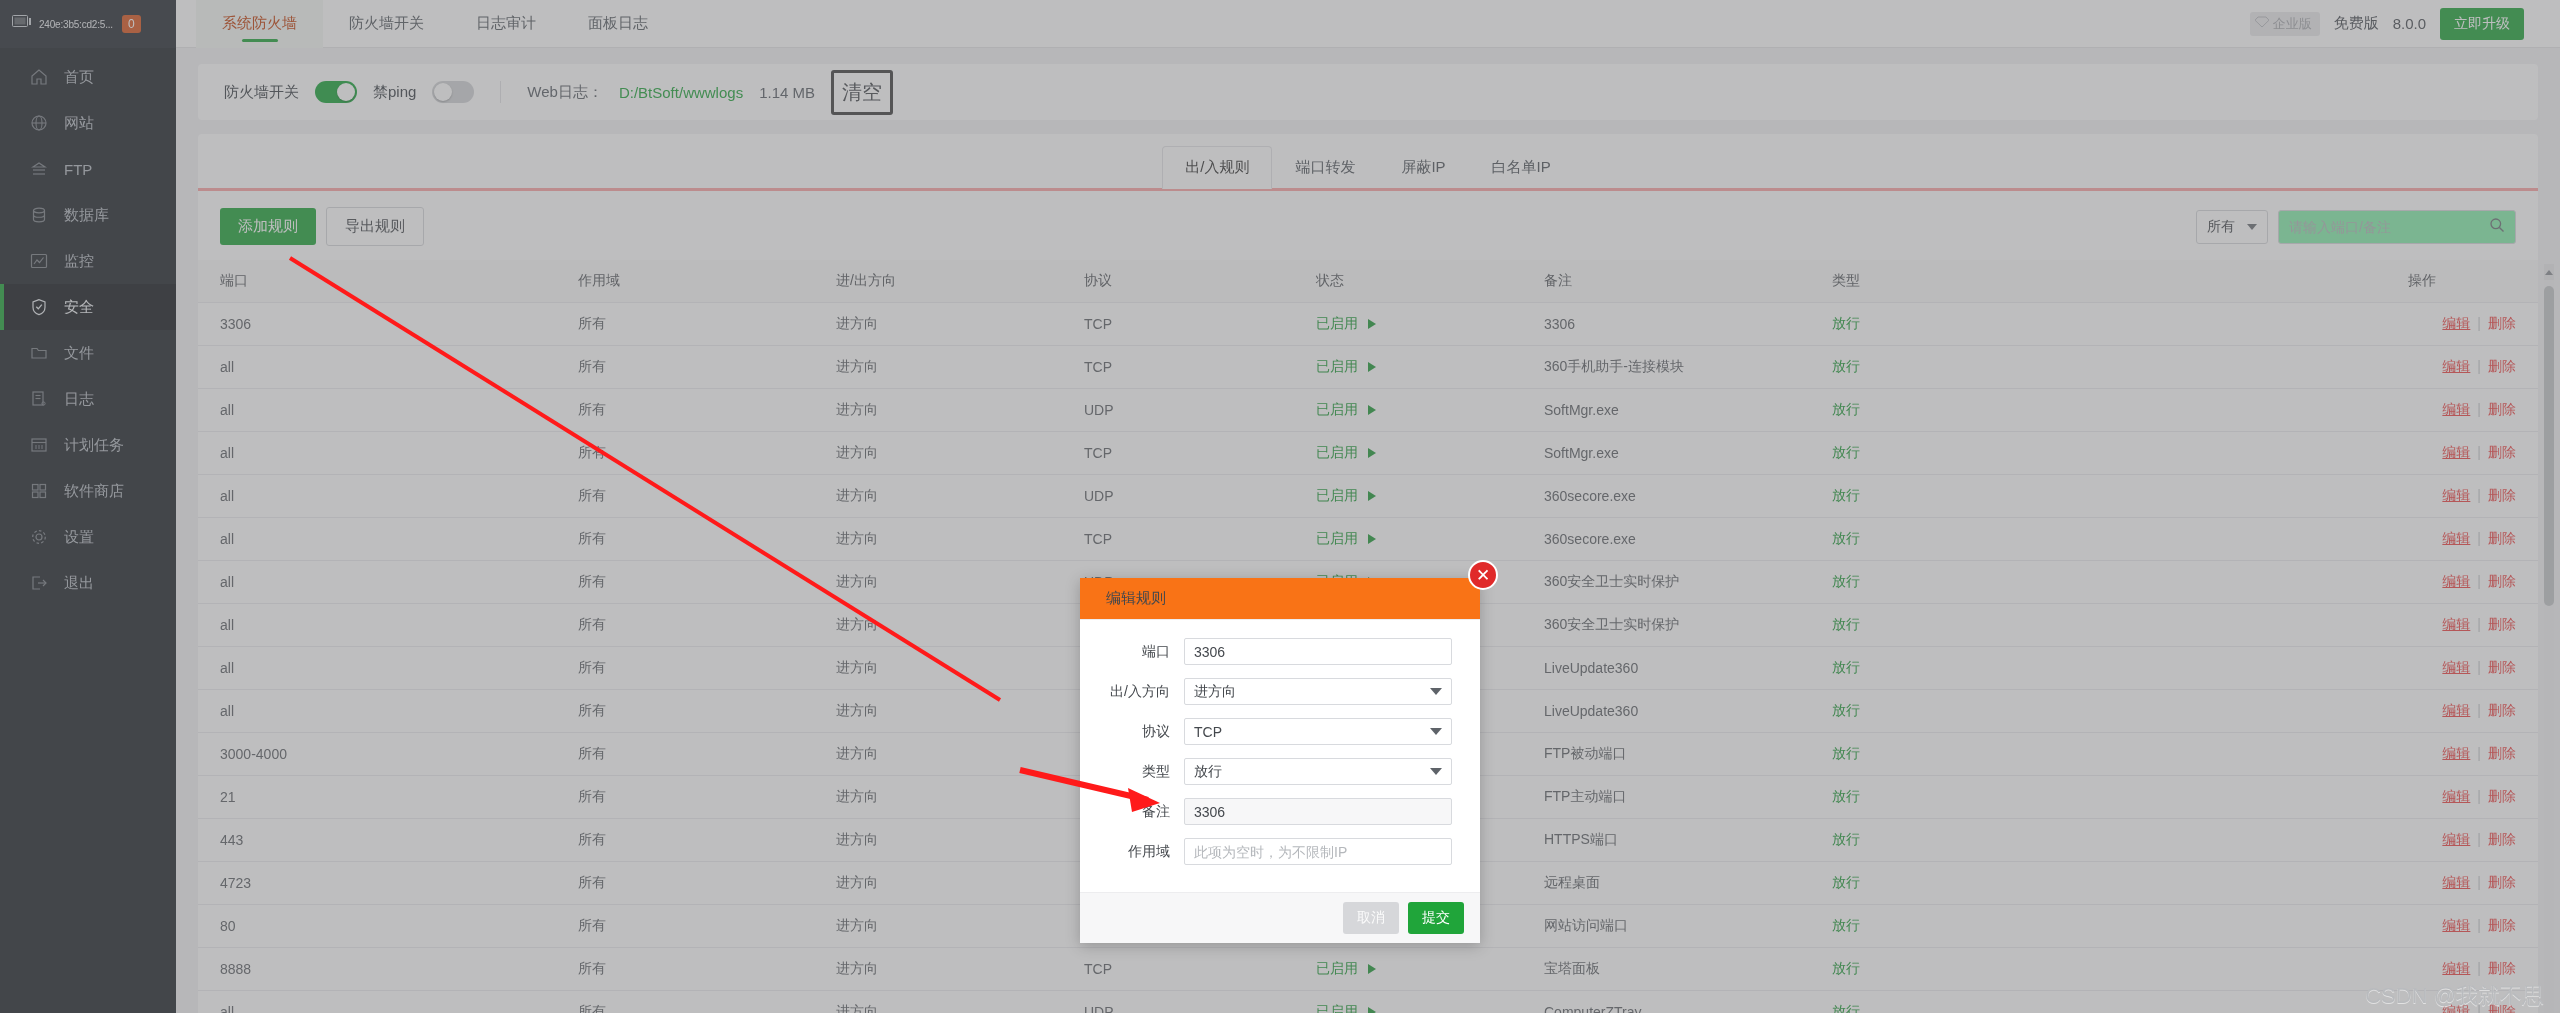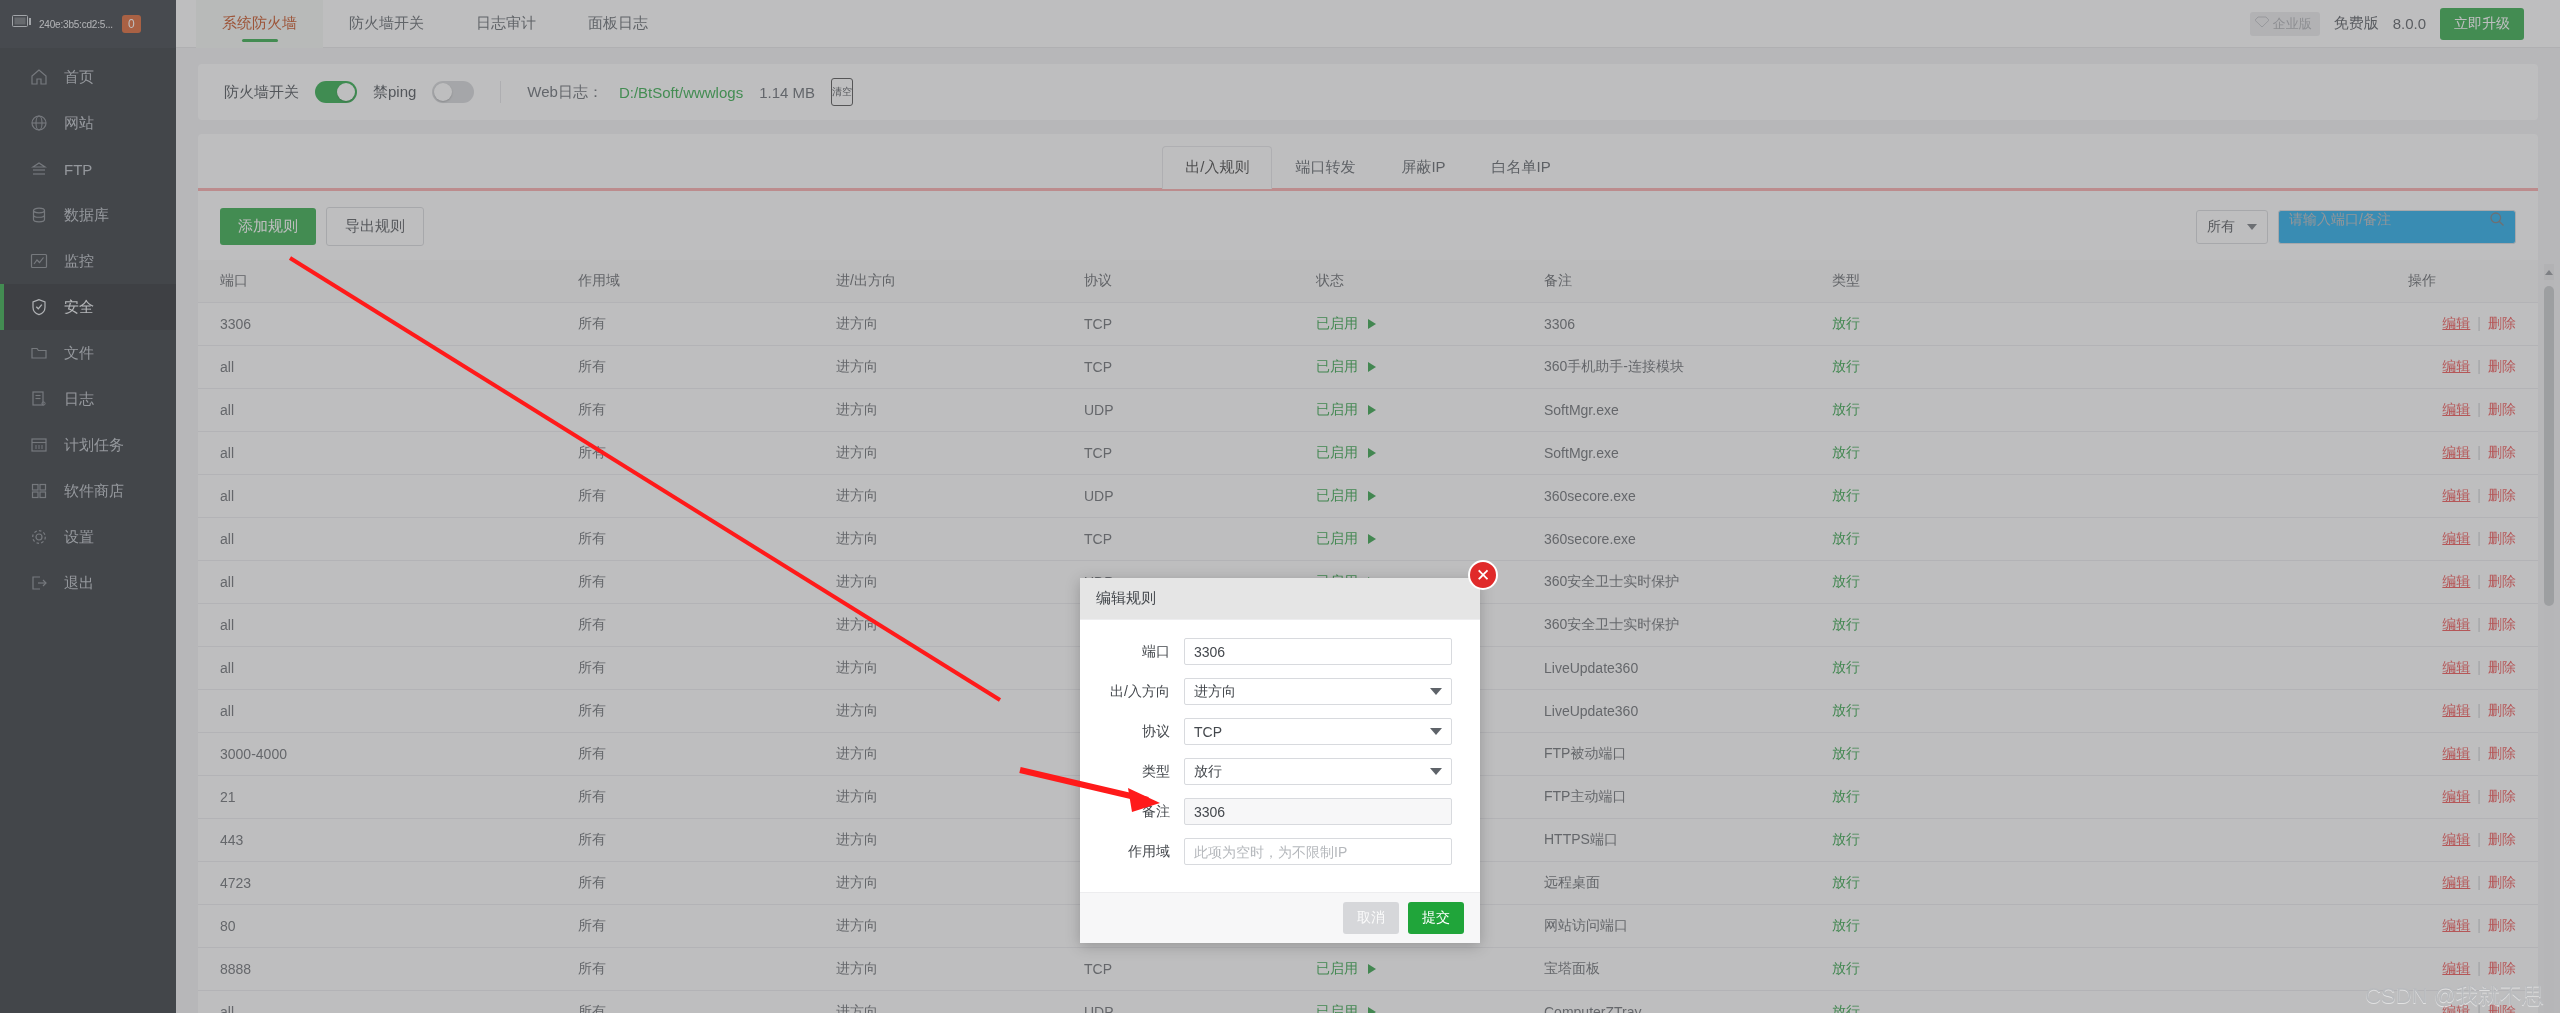--- a/index.html
+++ b/index.html
@@ -85,22 +85,22 @@
   }
   .switch.on { background:#1aa53a; }
   .switch.on .knob { right:2px; }
   .switch.off { background:#d2d4d7; }
   .switch.off .knob { left:2px; }
   .vsep { width:1px; height:22px; background:#e2e2e5; margin:0 10px; }
   .weblog-lbl { color:#5a6067; }
   .weblog-path { color:#20a53a; }
   .weblog-size { color:#5a6067; }
   .btn-plain {
-    border:1px solid #404040; background:#fff; color:#45494e;
-    border-radius:3px; padding:6px 0; font-size:10px; cursor:pointer;
+    border:3px solid #404040; background:#fff; color:#45494e;
+    border-radius:3px; padding:6px 8px; font-size:20px; cursor:pointer;
   }
 
   .tabs2 { display:flex; border-bottom:3px solid #fca5a5; padding:0 16px; padding-top:12px;justify-content:center;}
   .tab2 {
     padding:11px 22px; font-size:15px; color:#50565c; cursor:pointer;
     border:1px solid transparent; border-bottom:none; margin-bottom:-1px;
     border-radius:4px 4px 0 0;
   }
   .tab2.active {
     color:#333; background:#fff; border-color:#e4e4e7; border-bottom:1px solid #fff;
@@ -116,22 +116,22 @@
     border-radius:3px; padding:9px 18px; font-size:15px; cursor:pointer;
   }
   .filter-wrap { margin-left:auto; display:flex; align-items:center; gap:10px; }
   .sel-all {
     border:1px solid #d6d8db; background:#fff; border-radius:3px; height:34px;
     display:flex; align-items:center; gap:12px; padding:0 10px; font-size:14px;
     color:#45494e; cursor:pointer;
   }
   .caret { width:0;height:0;border-left:5px solid transparent;border-right:5px solid transparent;border-top:6px solid #6b7076; }
   .search-box {
-    border:1px solid #d6d8db; background:#0ea5e9; border-radius:3px; height:34px; width:238px;
-    display:flex; align-items:flex-start; padding:0 10px;
+    border:1px solid #d6d8db; background:#86efac; border-radius:3px; height:34px; width:238px;
+    display:flex; align-items:center; padding:0 10px;
   }
   .search-box input {
     border:none; outline:none; flex:1; font-size:14px; color:#45494e;
     font-family:"Liberation Sans", sans-serif; background:transparent;
   }
   .search-box input::placeholder { color:#b3b6ba; }
 
   
   table.rules { width:100%; border-collapse:collapse; table-layout:fixed; }
   table.rules th {
@@ -174,22 +174,22 @@
 
   
   .overlay {
     position:absolute; inset:0; background:rgba(110,110,112,0.45); z-index:40;
   }
   .modal {
     position:absolute; left:1080px; top:578px; width:400px; background:#fff;
     z-index:50; box-shadow:0 3px 14px rgba(0,0,0,.22);
   }
   .modal-head {
-    height:42px; display:flex; align-items:center; padding:0 16px;
-    font-size:15px; color:#44484d; background:#e5e5e5; border-bottom:1px solid #ededef;
+    height:42px; display:flex; align-items:center; padding:0 26px;
+    font-size:15px; color:#44484d; background:#f97316; border-bottom:1px solid #ededef;
   }
   .modal-close {
     position:absolute; right:-18px; top:-18px; width:30px; height:30px; border-radius:50%;
     background:#e02a2a; border:2px solid #fff; color:#fff; display:flex;
     align-items:center; justify-content:center; font-size:17px; cursor:pointer;
     line-height:1; font-family:"Liberation Sans", sans-serif;
   }
   .modal-body { padding:18px 28px 14px 14px; }
   .frow { display:flex; align-items:center; margin-bottom:13px; }
   .frow .flabel {

